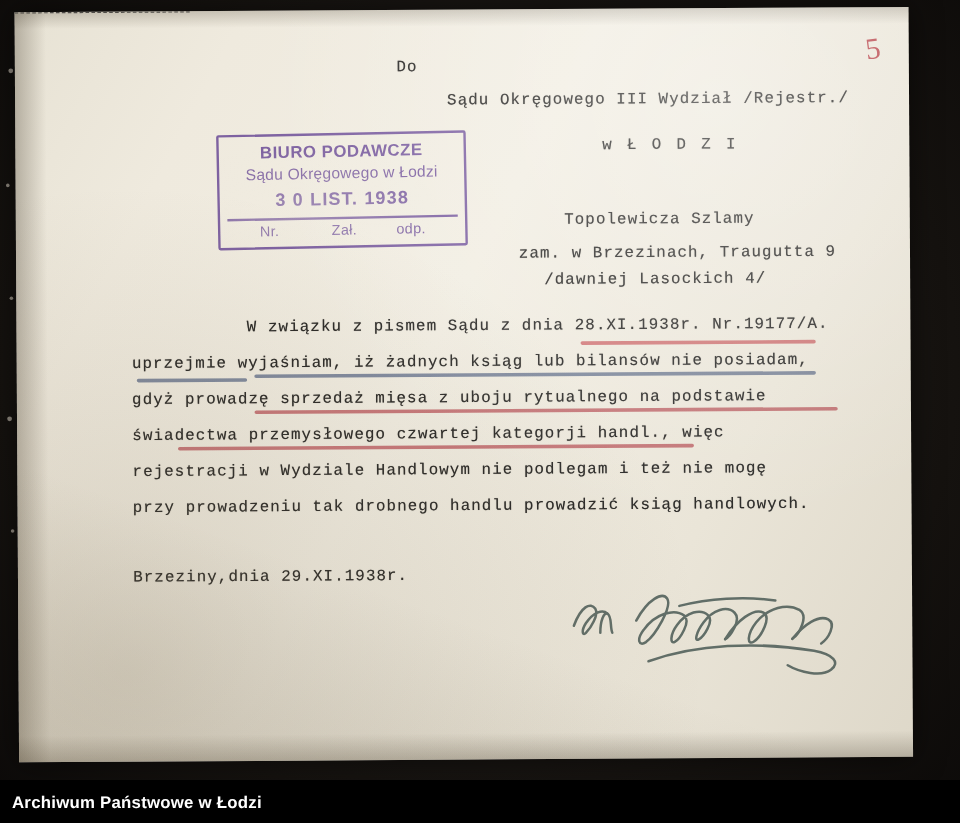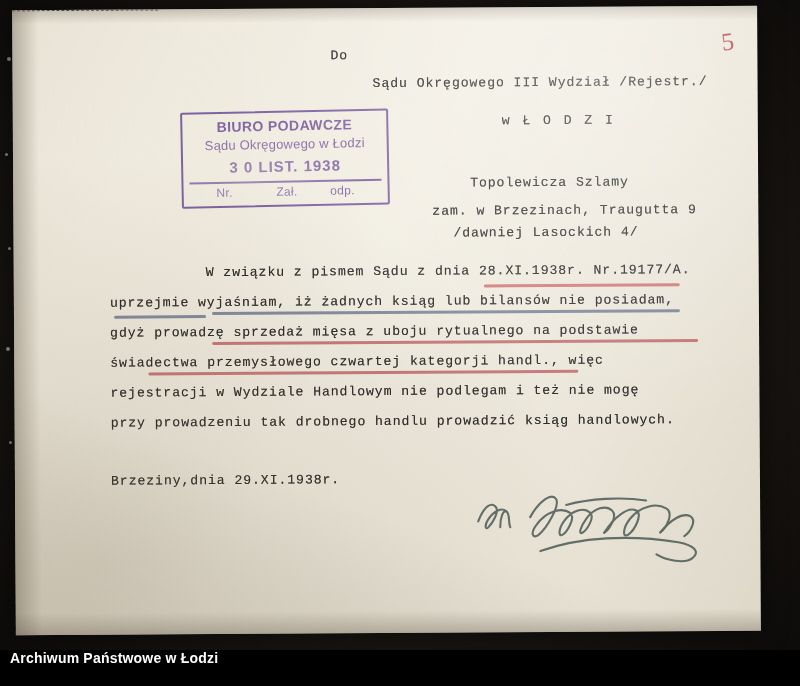--- a/index.html
+++ b/index.html
@@ -190,21 +190,21 @@
     left: 0;
     bottom: 0;
     width: 800px;
     height: 36px;
     background: #000;
     color: #fff;
     font-family: "Liberation Sans", sans-serif;
     font-size: 14px;
     font-weight: bold;
     display: flex;
-    align-items: flex-start;
+    align-items: center;
     padding-left: 10px;
     letter-spacing: .2px;
   }
 </style>
 </head>
 <body>
 
 <div id="viewer">
 
   <div id="backdrop"></div>

